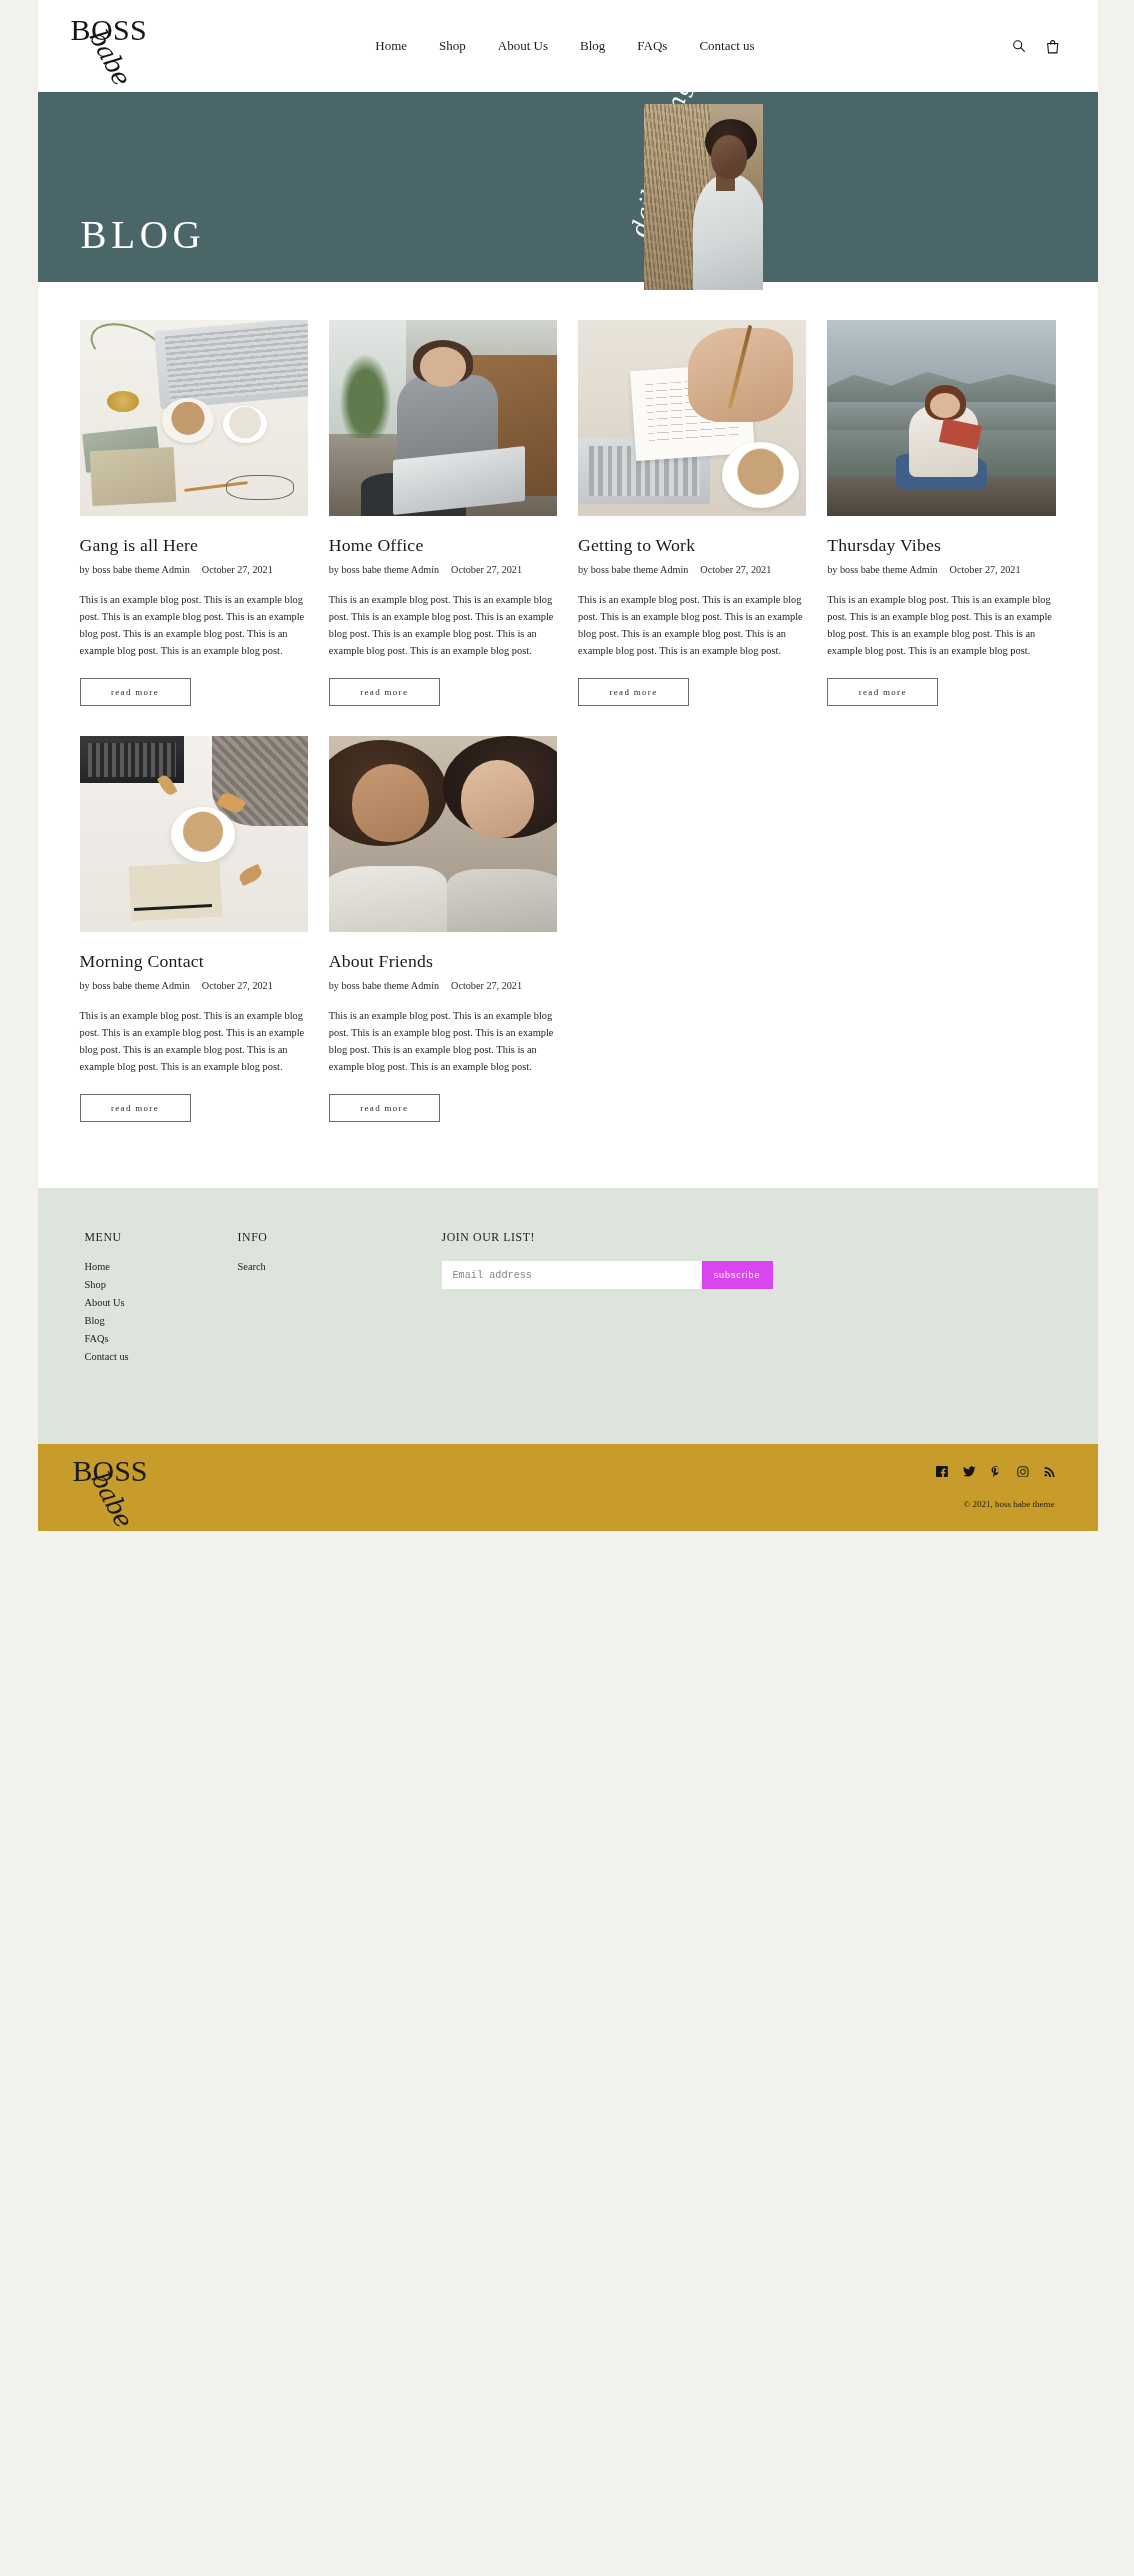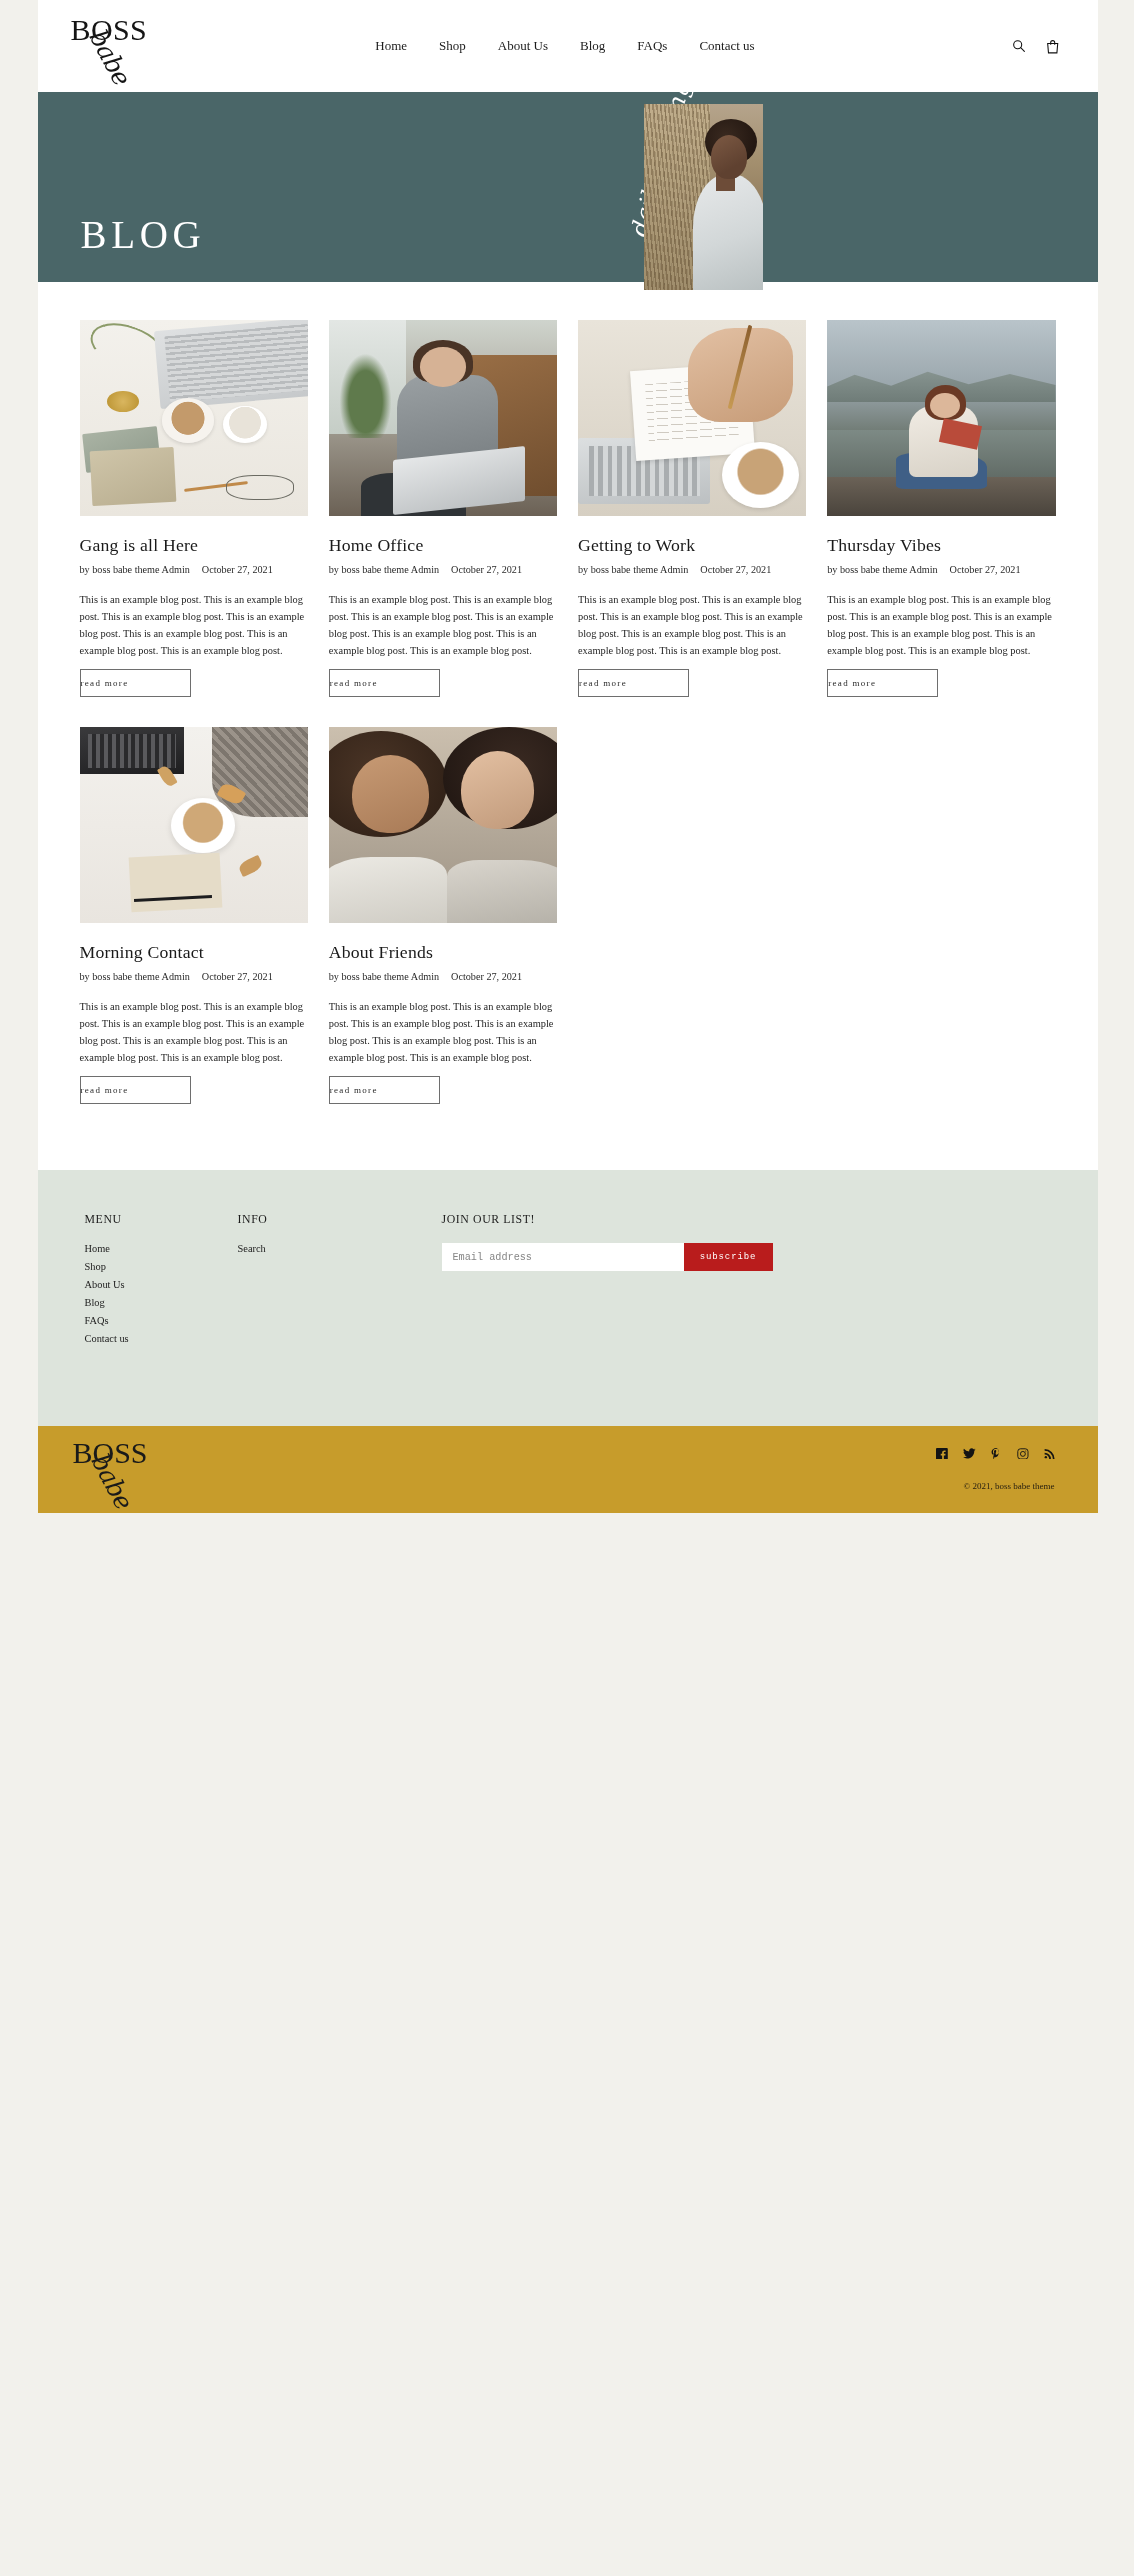--- a/index.html
+++ b/index.html
@@ -211,26 +211,26 @@
   .card-meta .meta-date { margin-left: 9.4px; }
   .card-excerpt {
     font-family: "Liberation Serif", serif;
     font-size: 10.4px;
     line-height: 1.63;
     color: #262626;
     margin-top: 17px;
   }
   .read-more {
     display: inline-block;
-    margin-top: 9px;
+    margin-top: 18px;
     border: 0.8px solid #6e6e6e;
     background: transparent;
     padding: 8.6px 0 7.9px 0;
     width: 111px;
-    text-align: left;
+    text-align: center;
     font-family: "Liberation Serif", serif;
     font-size: 9px;
     letter-spacing: 1.3px;
     color: #2b2b2b;
     cursor: pointer;
   }
 
   
   .th { position: absolute; inset: 0; }
 
@@ -330,25 +330,25 @@
     border: none;
     outline: none;
     background: #ffffff;
     padding: 0 11px;
     font-family: Liberation Mono, monospace;
     font-size: 10.2px;
     color: #3a3a3a;
   }
   .signup input::placeholder { color: #868686; }
   .subscribe-btn {
-    width: 89px;
-    background: #b91c1c;
+    width: 71px;
+    background: #d946ef;
     border: none;
     color: #ffffff;
-    font-family: Liberation Mono, monospace;
+    font-family: Liberation Sans, sans-serif;
     font-size: 9px;
     letter-spacing: 0.9px;
     cursor: pointer;
   }
 
   
   .bottombar {
     background: #c79c2b;
     height: 87px;
     display: flex;

